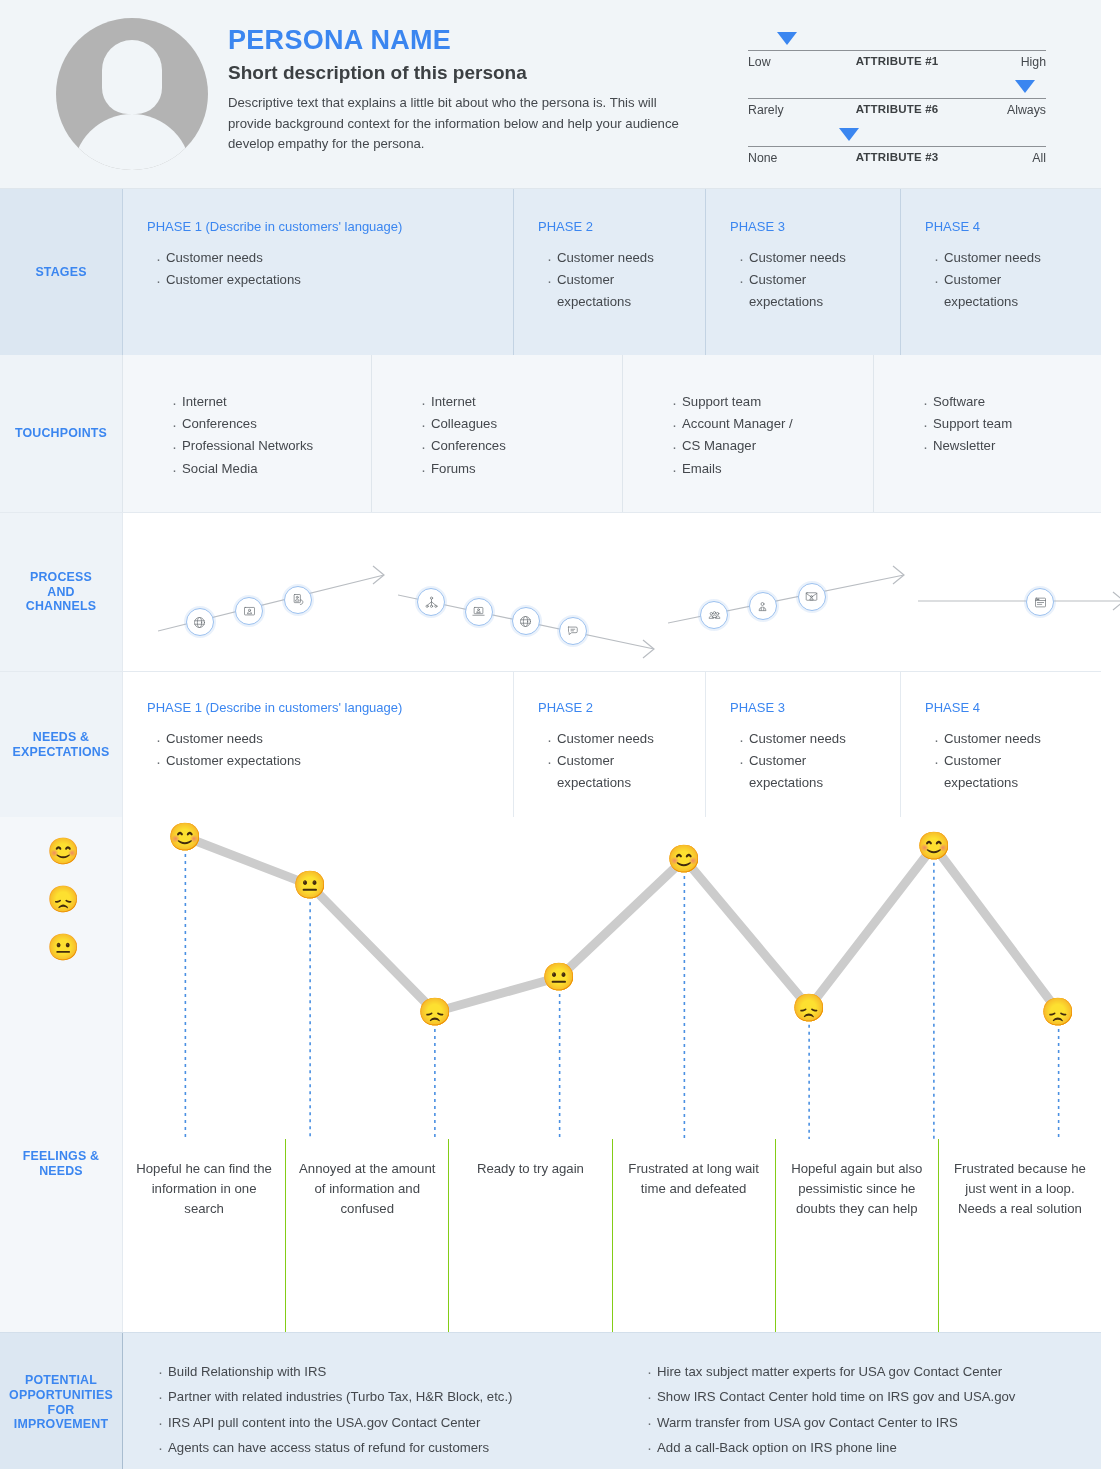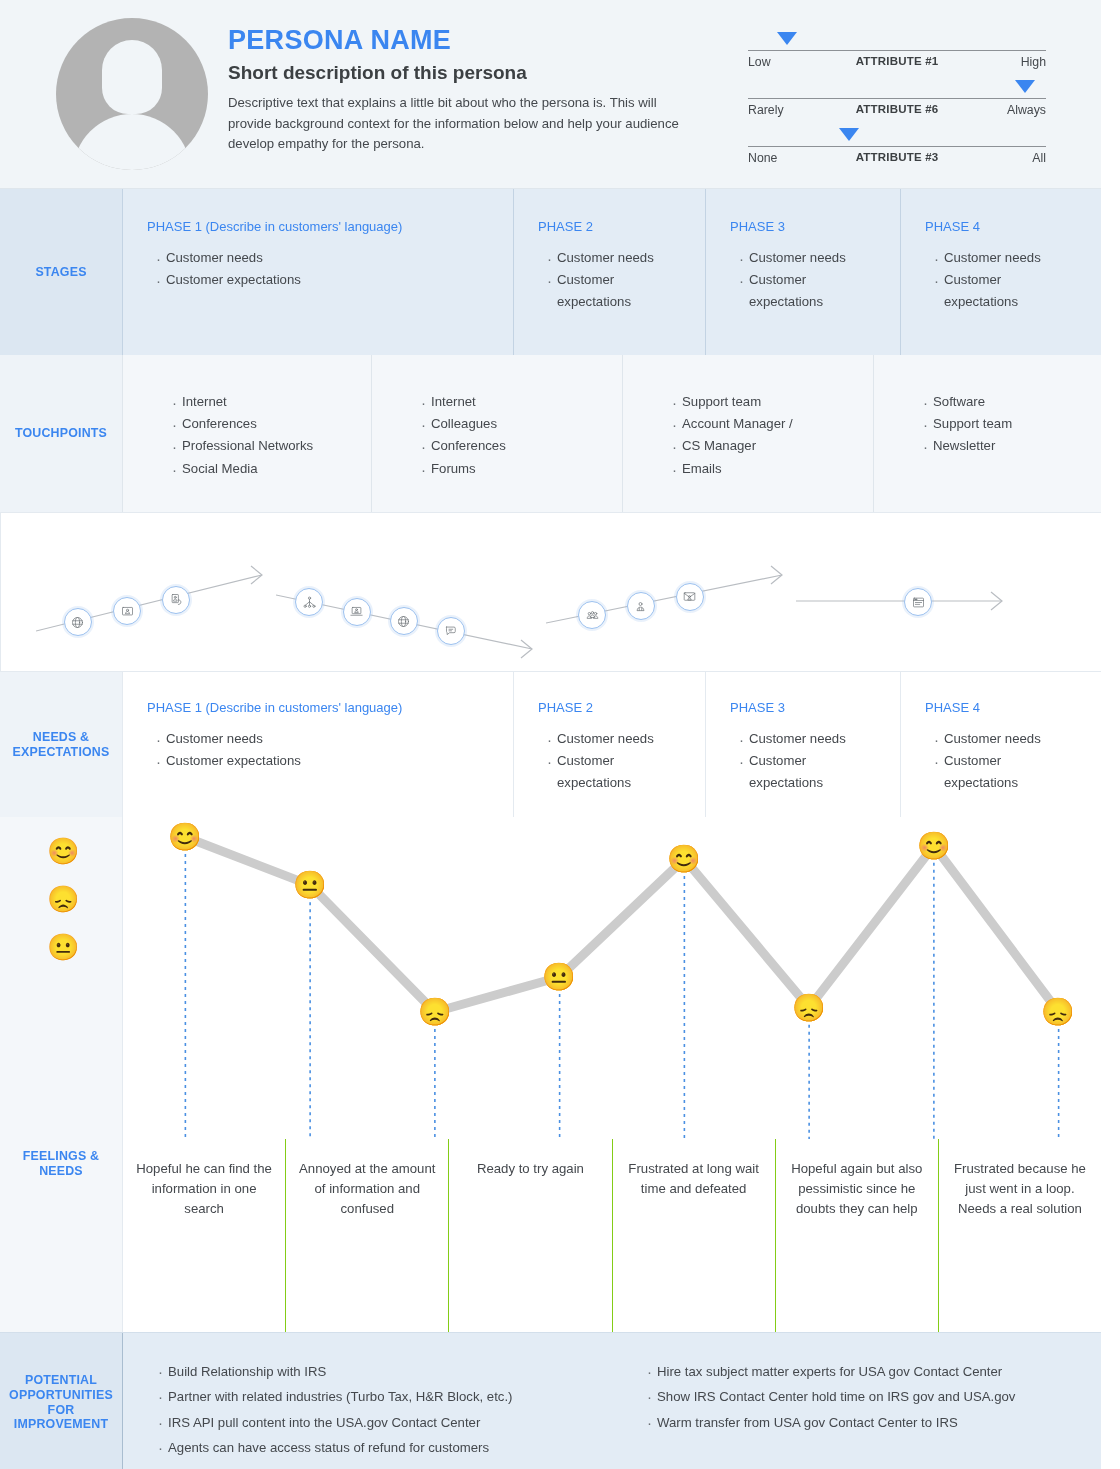--- a/index.html
+++ b/index.html
@@ -244,20 +244,26 @@
           <ul class="bl">
             <li>Software</li>
             <li>Support team</li>
             <li>Newsletter</li>
           </ul>
         </div>
       </div>
   </div>
 
   <div class="row r-proc">
+    <div class="rowlabel">
+      <span>
+        <span>PROCESS AND</span><br>
+        <span>CHANNELS</span>
+      </span>
+    </div>
     <div class="rowbody" id="proc-body">
         <div style="position: absolute; left: 35px; top: 0px; width: 240px; height: 158px;">
           <svg width="240" height="158" style="position: absolute; left: 0px; top: 0px;">
             <path d="M0 118 L226 62" stroke="#b9bdc2" stroke-width="1.2" fill="none"></path>
             <path d="M215 53 L226 62 L215 71" stroke="#b9bdc2" stroke-width="1.2" fill="none"></path>
           </svg>
           <div style="position: absolute; left: 40.8px; top: 108.48px; width: 26px; height: 26px; margin-left: -13px; margin-top: -13px; border-radius: 50%; background: rgb(255, 255, 255); border: 1px solid rgb(156, 193, 239); box-shadow: rgba(156, 193, 239, 0.22) 0px 0px 0px 2px; display: flex; align-items: center; justify-content: center;">
             <svg viewBox="0 0 24 24" width="15" height="15" fill="none" stroke="#6b7075" stroke-width="1.1" stroke-linecap="round" stroke-linejoin="round">
               <circle cx="12" cy="12" r="8"></circle>
               <ellipse cx="12" cy="12" rx="3.4" ry="8"></ellipse>
@@ -463,18 +469,19 @@
             <li>Partner with related industries (Turbo Tax, H&amp;R Block, etc.)</li>
             <li>IRS API pull content into the USA.gov Contact Center</li>
             <li>Agents can have access status of refund for customers</li>
           </ul>
         </div>
         <div class="opp-col">
           <ul class="bl">
             <li>Hire tax subject matter experts for USA gov Contact Center</li>
             <li>Show IRS Contact Center hold time on IRS gov and USA.gov</li>
             <li>Warm transfer from USA gov Contact Center to IRS</li>
+            <li>Add a call-Back option on IRS phone line</li>
           </ul>
         </div>
       </div>
   </div>
 
 </div>
 
 </body></html>

